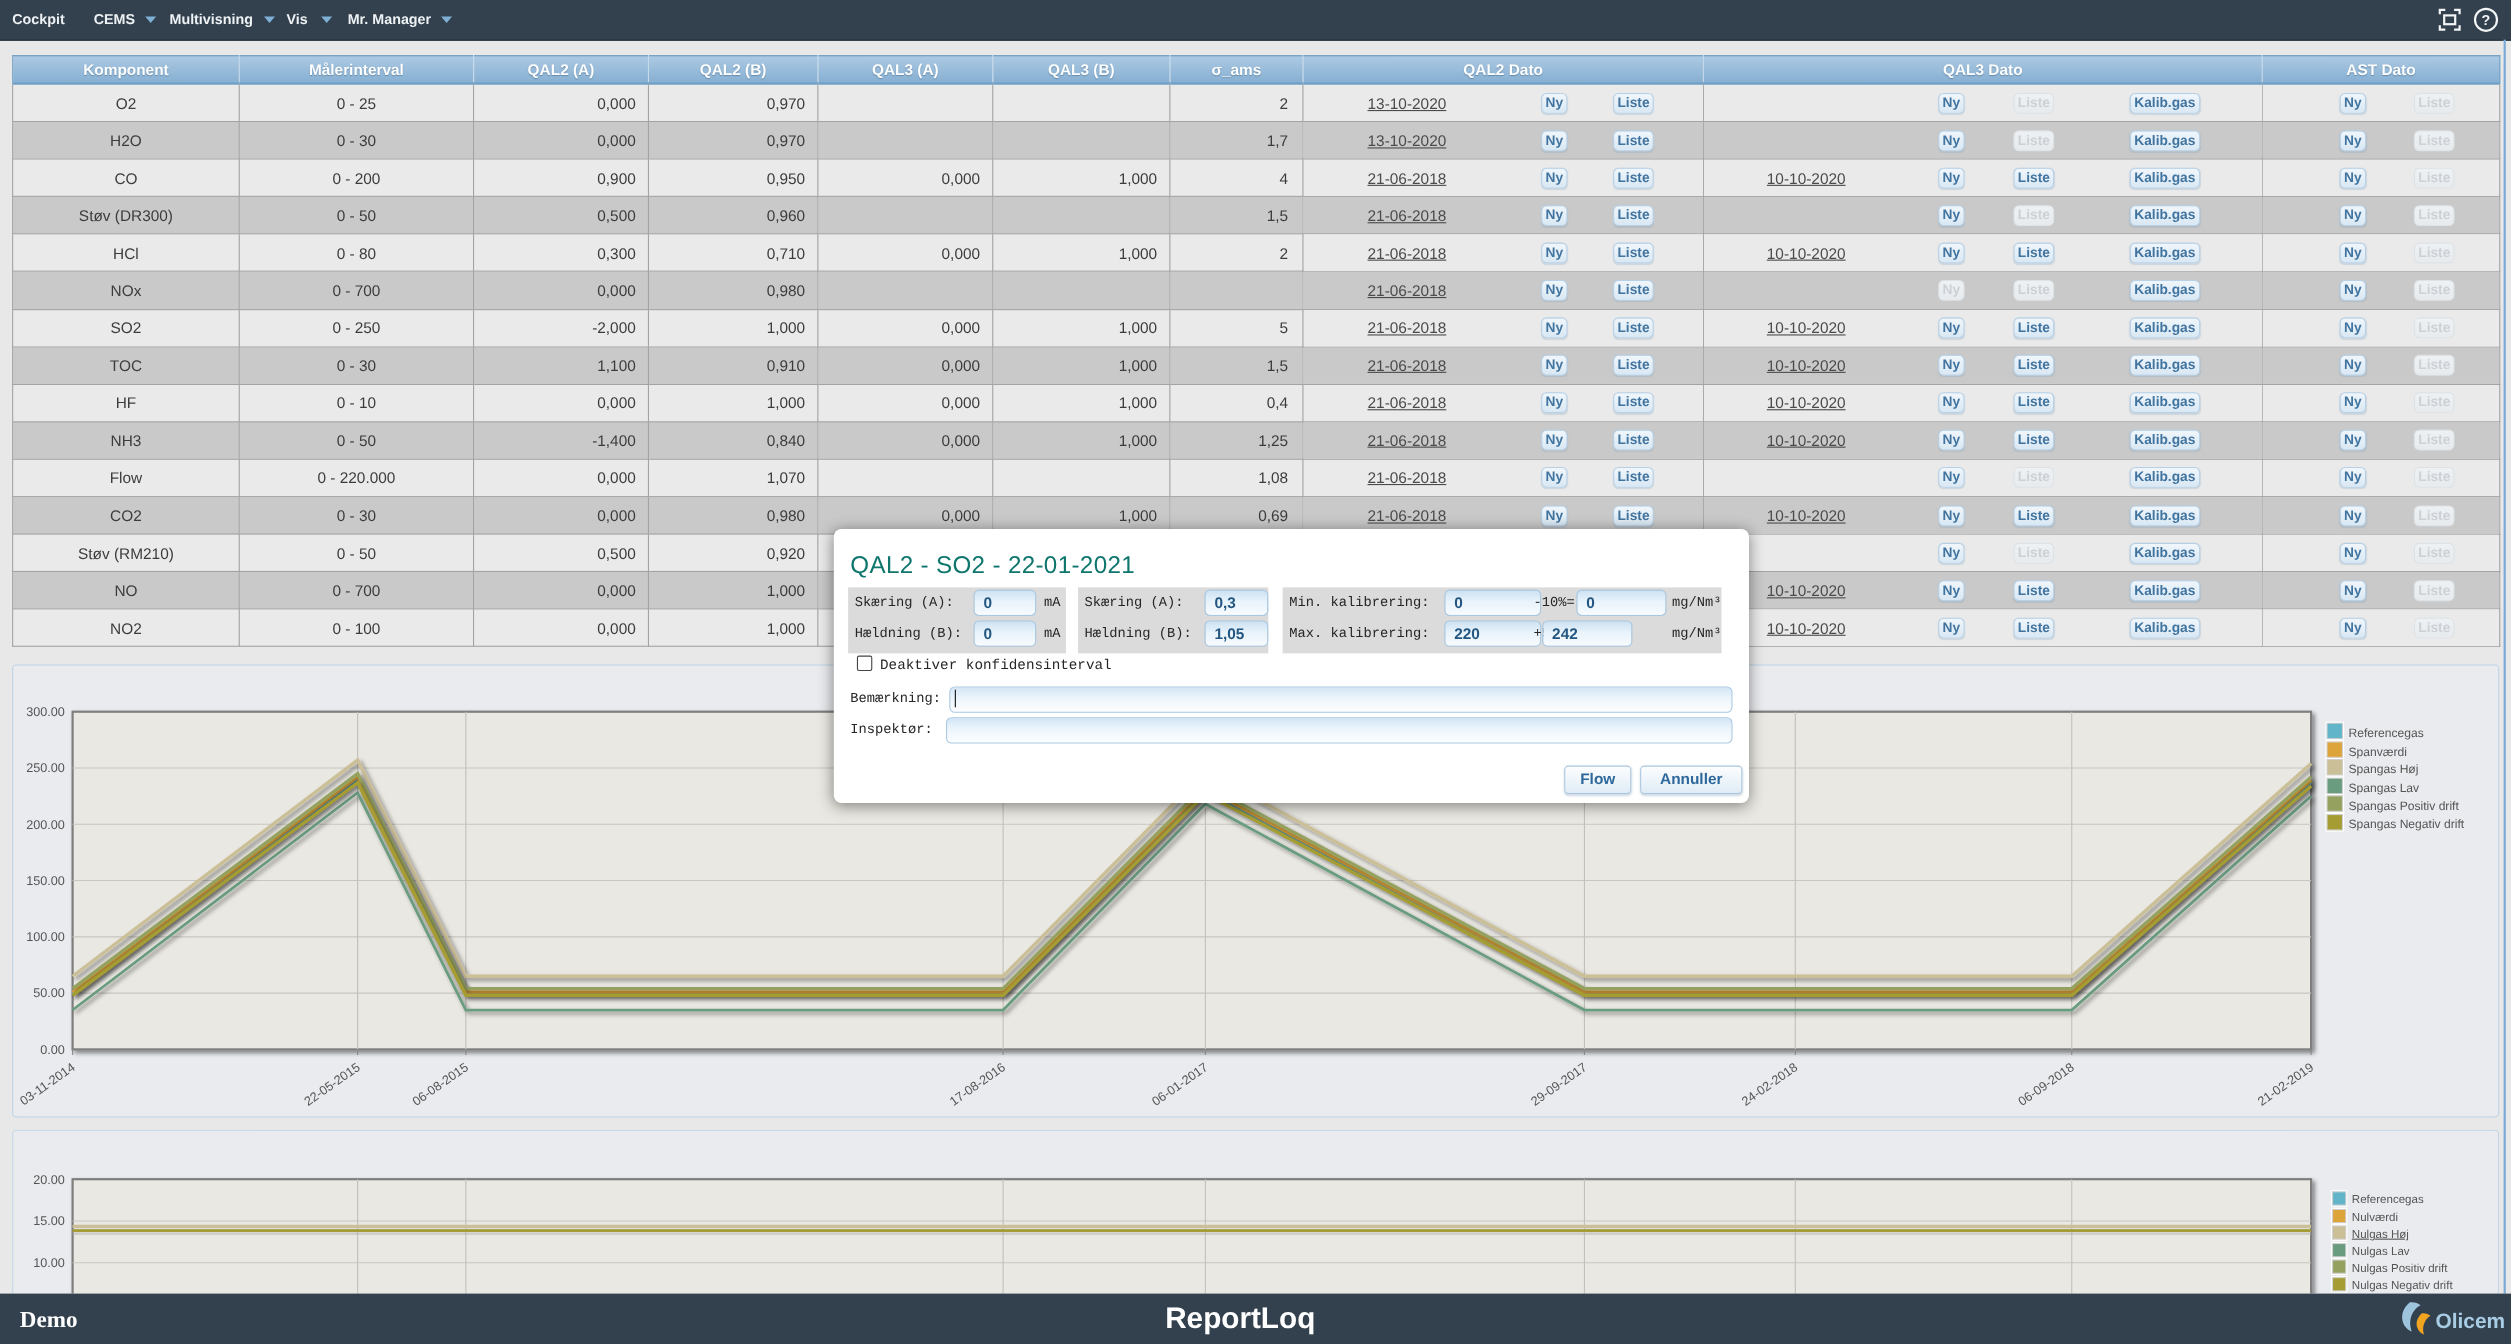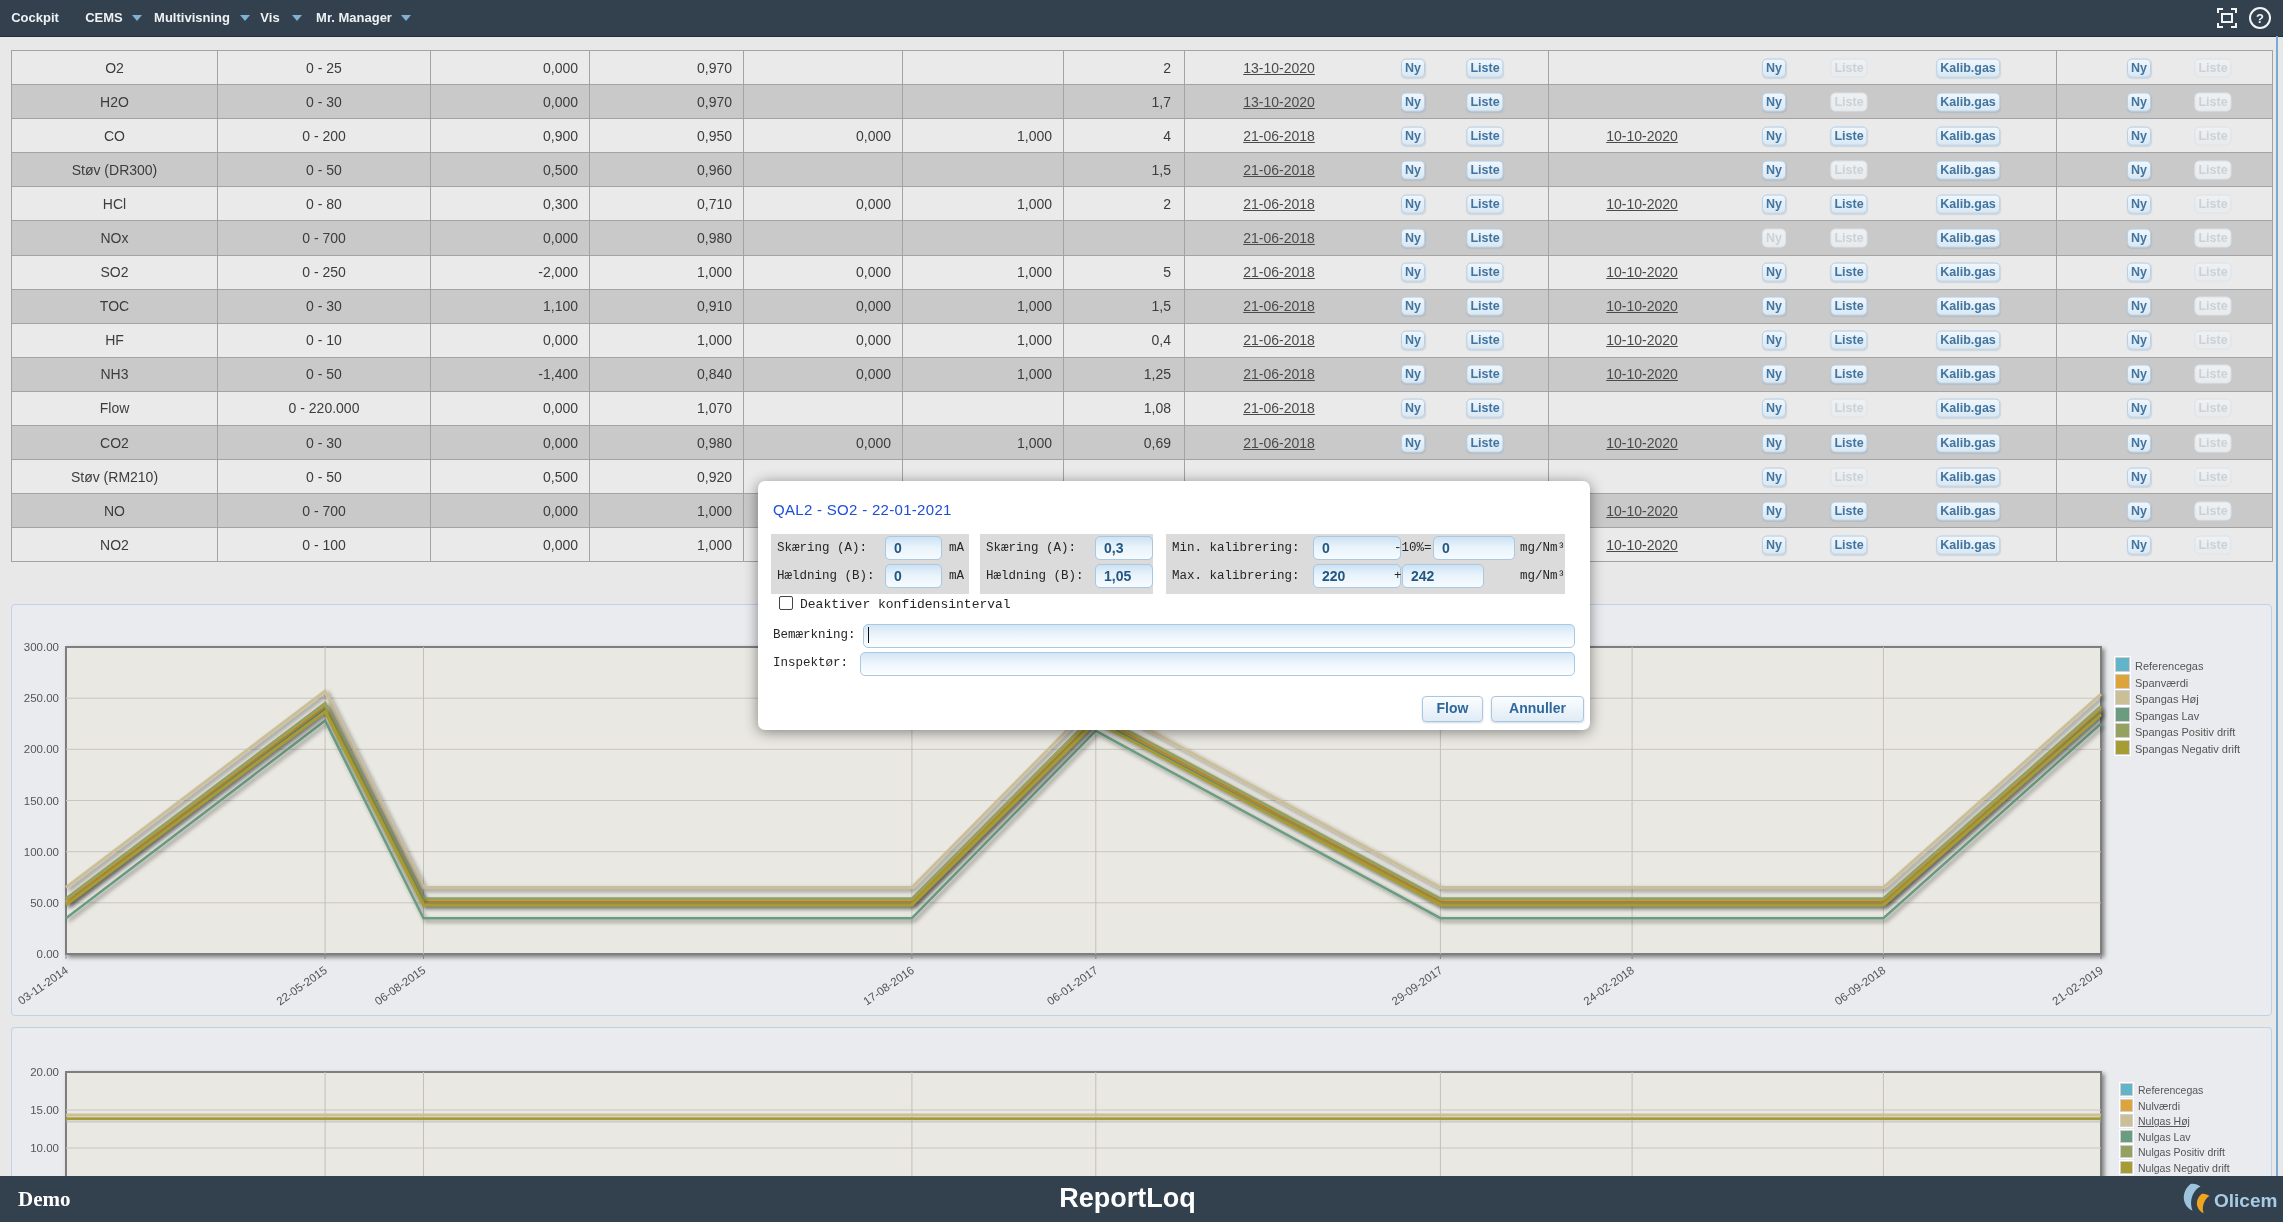--- a/index.html
+++ b/index.html
@@ -23,21 +23,21 @@
 .btn{display:inline-block;border:1px solid #b7d0e5;border-radius:5px;background:linear-gradient(#f0f6fb,#d9e8f4);color:#41749f;font-weight:bold;font-size:12.5px;padding:1px 3px 2px 3px;box-shadow:0 1px 1px rgba(120,150,180,.25);}
 .btn.dis{border-color:#dde2e6;color:#ccd1d6;background:linear-gradient(#eef1f4,#e7ebee);box-shadow:none;}
 
 .panel{position:absolute;left:11px;width:2259px;background:#e9ebee;border:1px solid #bdd3e6;border-radius:4px;}
 .phead{height:18px;border-radius:3px 3px 0 0;background:linear-gradient(#a9c7e0 0%,#8fb4d6 55%,#82aacf 100%);border-bottom:1px solid #7ba6ca;color:#fff;font-size:13.5px;font-weight:bold;padding:3px 0 0 10px;text-shadow:0 1px 1px rgba(70,100,130,.5);}
 .legend{position:absolute;font-size:11.5px;color:#555;}
 .legend .li{position:absolute;left:0;white-space:nowrap;}
 .legend .sq{display:inline-block;vertical-align:-2px;border:1px solid #cfcfcf;outline:1px solid #fff;margin-right:5px;}
 
 #modal{position:absolute;left:758px;top:481px;width:832px;height:249px;background:#fff;border-radius:7px;box-shadow:0 2px 14px rgba(0,0,0,.45);}
-#mtitle{position:absolute;left:15px;top:20px;color:#1d4ed8;font-size:15px;letter-spacing:.3px;}
+#mtitle{position:absolute;left:15px;top:20px;color:#0f766e;font-size:22px;letter-spacing:.3px;}
 .gbox{position:absolute;top:53px;height:60px;background:#dbdbdb;}
 .inp{position:absolute;border:1px solid #a9c8e2;border-radius:5px;background:linear-gradient(#cde2f3 0%,#e8f3fb 45%,#f7fbfe 100%);color:#235680;font-weight:bold;font-size:14px;}
 .inp span{position:absolute;left:8px;top:3px;}
 .inp.big{background:linear-gradient(#d3e6f5 0%,#eef6fc 50%,#fdfeff 100%);}
 .mlabel{position:absolute;font-family:"Liberation Mono",monospace;font-size:12.5px;color:#262626;}
 #chk{position:absolute;left:21px;top:115px;width:12px;height:12px;border:1.5px solid #444;border-radius:2px;background:#fff;}
 .mbtn{position:absolute;top:215px;height:21px;border:1px solid #abc6de;border-radius:4px;background:linear-gradient(#fcfdfe,#dfecf6);color:#2e689b;font-weight:bold;font-size:14px;text-align:center;padding-top:3px;box-shadow:0 1px 2px rgba(100,130,160,.3);}
 
 #footer{position:absolute;left:0;top:1176px;width:2283px;height:46px;background:#33414e;}
 #footer .demo{position:absolute;left:18px;top:11px;color:#fff;font-family:"Liberation Serif",serif;font-weight:bold;font-size:21px;}
@@ -74,20 +74,32 @@
       <col style="width:159px">
       <col style="width:154px">
       <col style="width:159px">
       <col style="width:161px">
       <col style="width:121px">
       <col style="width:364px">
       <col style="width:508px">
       <col style="width:216px">
     </colgroup>
 <tbody>
+      <tr>
+        <th>Komponent</th>
+        <th>Målerinterval</th>
+        <th>QAL2 (A)</th>
+        <th>QAL2 (B)</th>
+        <th>QAL3 (A)</th>
+        <th>QAL3 (B)</th>
+        <th>σ_ams</th>
+        <th>QAL2 Dato</th>
+        <th>QAL3 Dato</th>
+        <th>AST Dato</th>
+      </tr>
 <tr class="lt">
         <td>O2</td>
         <td>0 - 25</td>
         <td class="num">0,000</td>
         <td class="num">0,970</td>
         <td class="num"></td>
         <td class="num"></td>
         <td class="sig">2</td>
         <td class="rel">
           <span class="abs" style="left:94px;"><a class="dt">13-10-2020</a></span>

